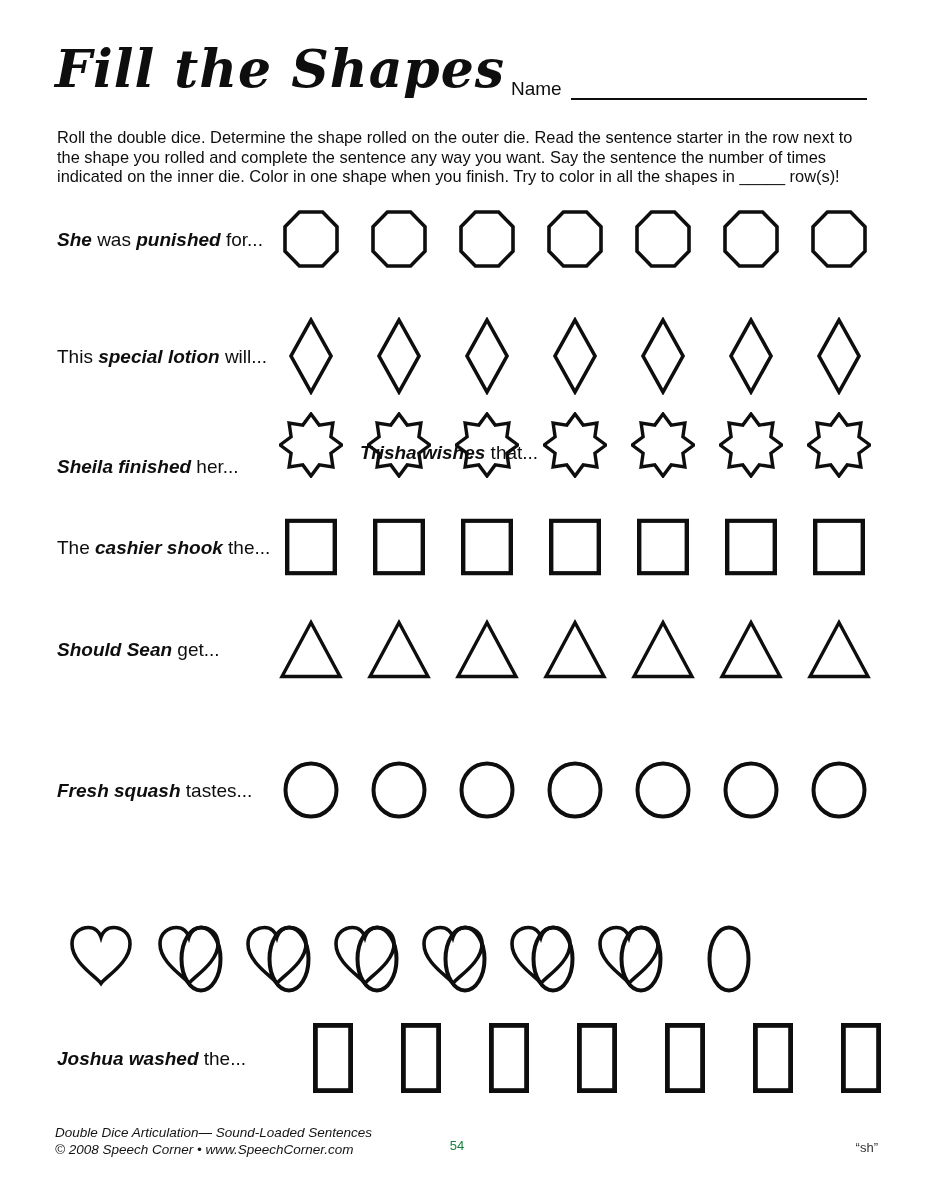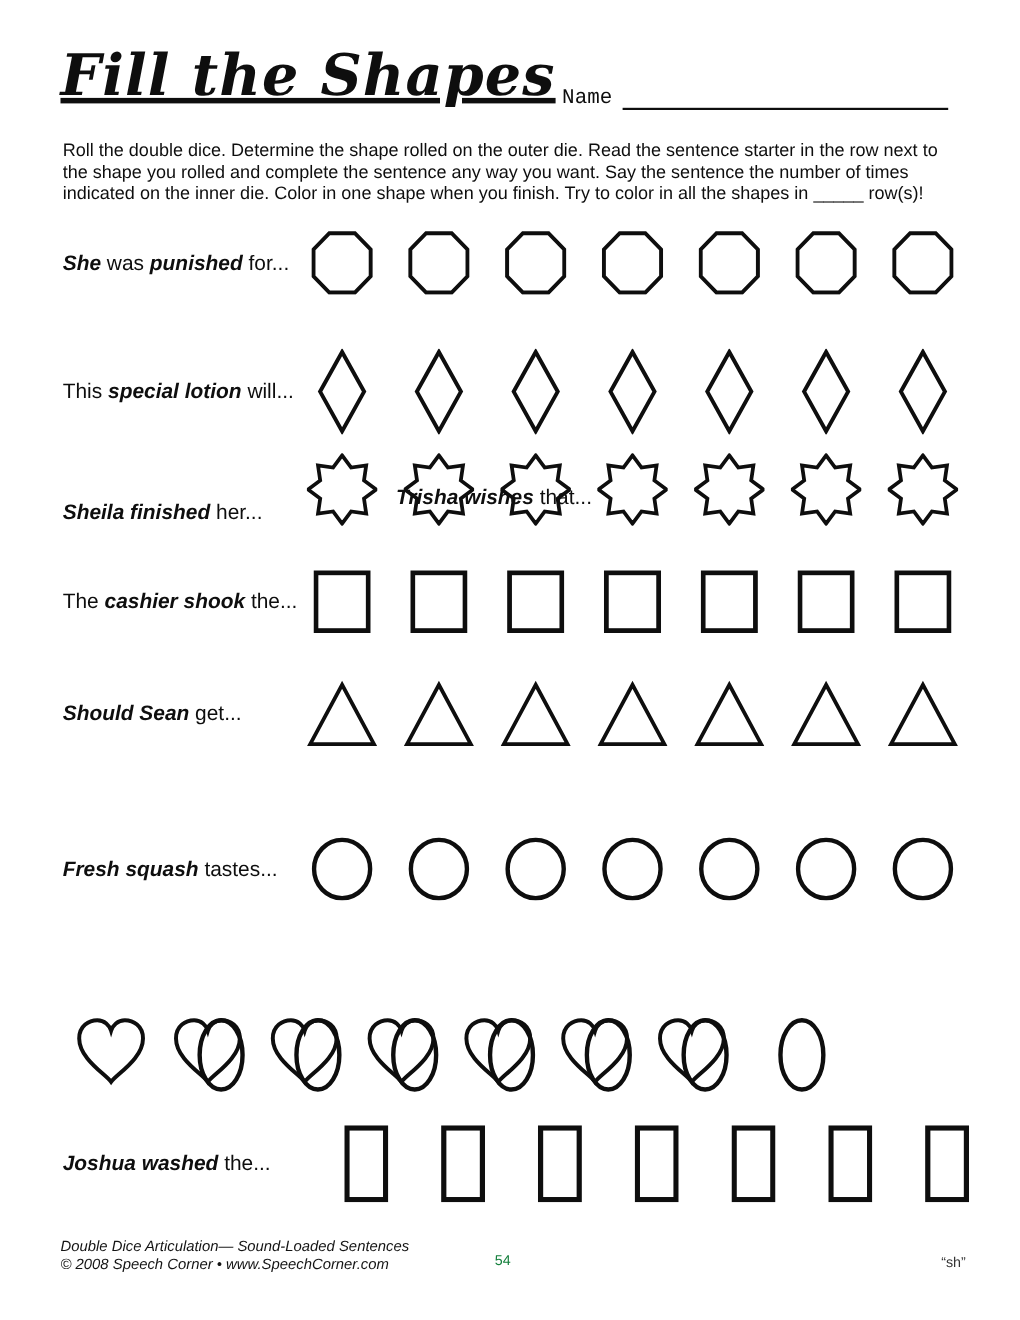--- a/index.html
+++ b/index.html
@@ -11,28 +11,28 @@
     color:#131313;
     overflow:hidden;
   }
   
   .title{
     position:absolute;left:55px;top:38px;
     font-family:"DejaVu Serif",serif;
     font-style:italic;font-weight:bold;
     font-size:52px;line-height:1.2;
     letter-spacing:1px;color:#0e0e0e;
-    margin:0;white-space:nowrap;text-decoration:underline;
+    margin:0;white-space:nowrap;
   }
   .name-block{
     position:absolute;left:511px;top:78px;
     font-size:19px;color:#0e0e0e;
     display:flex;align-items:flex-end;
   }
-  .name-label{white-space:nowrap;font-family:Liberation Mono, monospace;}
+  .name-label{white-space:nowrap;}
   .name-underline{
     display:inline-block;width:296px;height:20px;
     margin-left:9px;
     border-bottom:2.6px solid #0e0e0e;
   }
   
   .instructions{
     position:absolute;left:57px;top:128px;width:835px;
     font-size:16.4px;line-height:19.6px;color:#0e0e0e;
   }

